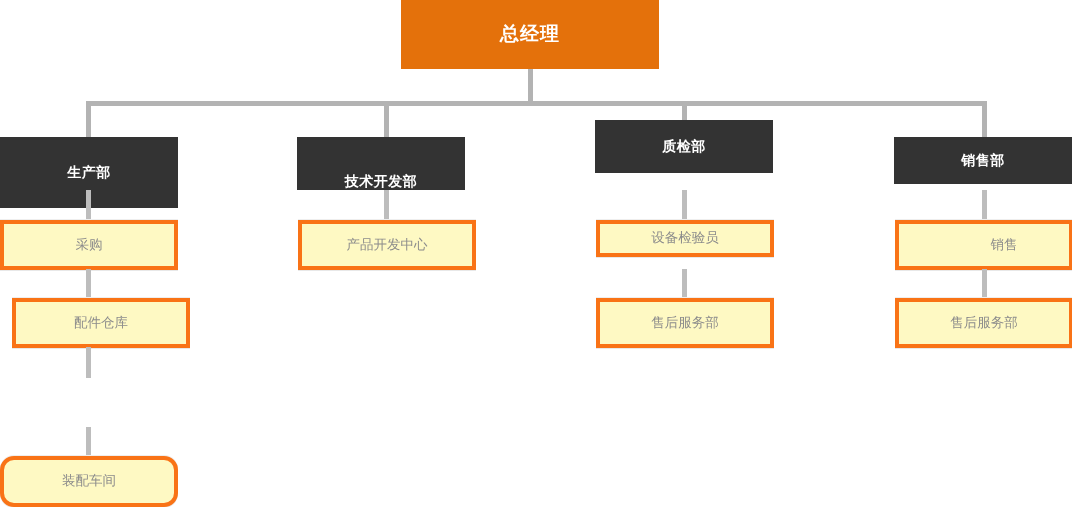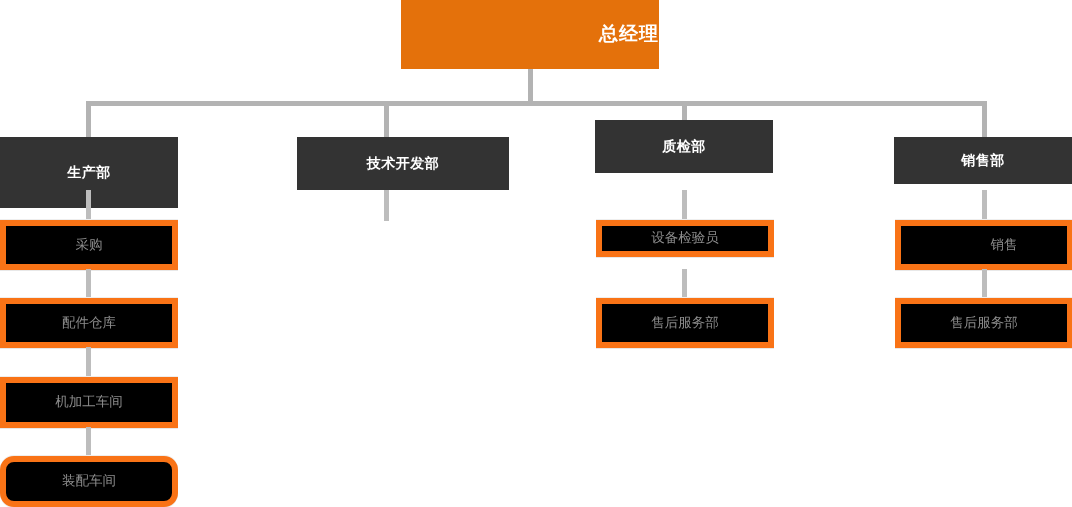--- a/index.html
+++ b/index.html
@@ -38,92 +38,92 @@
 
   .node-dept {
     background: #333333;
     color: #ffffff;
     font-size: 14px;
     font-weight: bold;
     letter-spacing: 0.5px;
   }
 
   .node-leaf {
-    background: #000000;
+    background: #fef9c3;
     color: #8c8c8c;
     font-size: 13.5px;
-    border: 6px solid #f97316;
+    border: 4px solid #f97316;
     box-shadow: 0 1px 0 0 #e8e8e8, 0 -1px 0 0 #eeeeee;
   }
 
   
   .conn {
     position: absolute;
     background: #b3b3b3;
   }
   .conn-light {
     position: absolute;
     background: #bdbdbd;
   }
 </style>
 </head>
 <body>
 
 <div id="chart-root">
 
-  <div class="node node-root" style="left:401px; top:0px; width:258px; height:69px;justify-content:flex-end;">
+  <div class="node node-root" style="left:401px; top:0px; width:258px; height:69px;">
     <span>总经理</span>
   </div>
 
   <div class="conn" style="left:528px; top:69px; width:5px; height:36px;"></div>
 
   <div class="conn" style="left:86px; top:101px; width:901px; height:5px;"></div>
 
   <div class="conn" style="left:86px; top:101px; width:5px; height:37px;"></div>
   <div class="conn" style="left:384px; top:101px; width:5px; height:37px;"></div>
   <div class="conn" style="left:682px; top:101px; width:5px; height:37px;"></div>
   <div class="conn" style="left:982px; top:101px; width:5px; height:37px;"></div>
 
   <div class="node node-dept" style="left:0px; top:137px; width:178px; height:71px;">
     <span>生产部</span>
   </div>
 
-  <div class="node node-dept" style="left:297px; top:137px; width:212px; height:53px;">
+  <div class="node node-dept" style="left:297px; top:137px; width:168px; height:53px;align-items:flex-end;">
     <span>技术开发部</span>
   </div>
 
   <div class="node node-dept" style="left:595px; top:120px; width:178px; height:53px;">
     <span>质检部</span>
   </div>
 
   <div class="node node-dept" style="left:894px; top:137px; width:178px; height:47px;">
     <span>销售部</span>
   </div>
 
   <div class="conn-light" style="left:86px; top:190px; width:5px; height:31px;"></div>
   <div class="node node-leaf" style="left:0px; top:220px; width:178px; height:50px;">
     <span>采购</span>
   </div>
 
   <div class="conn-light" style="left:86px; top:269px; width:5px; height:30px;"></div>
-  <div class="node node-leaf" style="left:0px; top:298px; width:178px; height:50px;">
+  <div class="node node-leaf" style="left:12px; top:298px; width:178px; height:50px;">
     <span>配件仓库</span>
   </div>
 
   <div class="conn-light" style="left:86px; top:347px; width:5px; height:31px;"></div>
-  <div class="node node-leaf" style="left:0px; top:377px; width:178px; height:51px;">
-    <span>机加工车间</span>
-  </div>
 
   <div class="conn-light" style="left:86px; top:427px; width:5px; height:30px;"></div>
   <div class="node node-leaf" style="left:0px; top:456px; width:178px; height:51px;border-radius:14px;">
     <span>装配车间</span>
   </div>
 
   <div class="conn-light" style="left:384px; top:190px; width:5px; height:31px;"></div>
+  <div class="node node-leaf" style="left:298px; top:220px; width:178px; height:50px;">
+    <span>产品开发中心</span>
+  </div>
 
   <div class="conn-light" style="left:682px; top:190px; width:5px; height:31px;"></div>
   <div class="node node-leaf" style="left:596px; top:220px; width:178px; height:37px;">
     <span>设备检验员</span>
   </div>
 
   <div class="conn-light" style="left:682px; top:269px; width:5px; height:30px;"></div>
   <div class="node node-leaf" style="left:596px; top:298px; width:178px; height:50px;">
     <span>售后服务部</span>
   </div>

